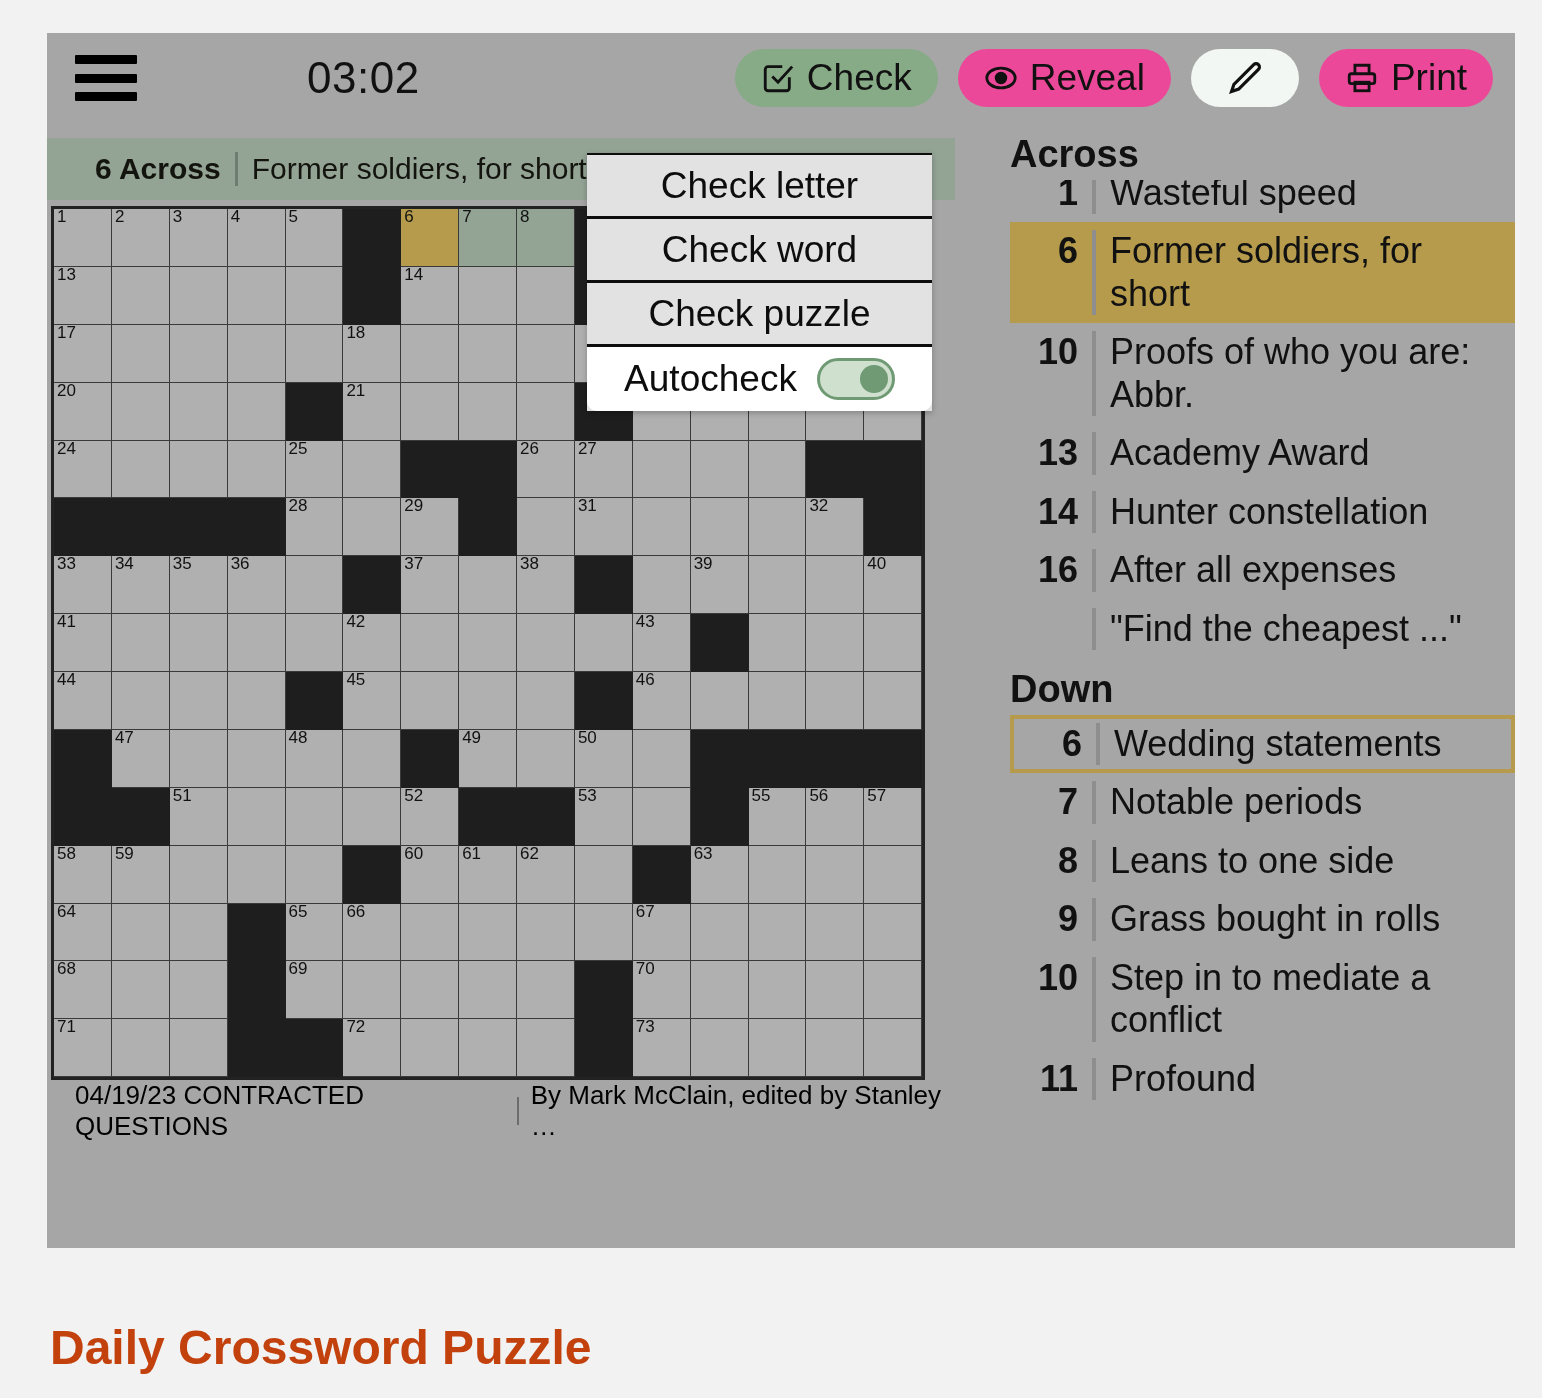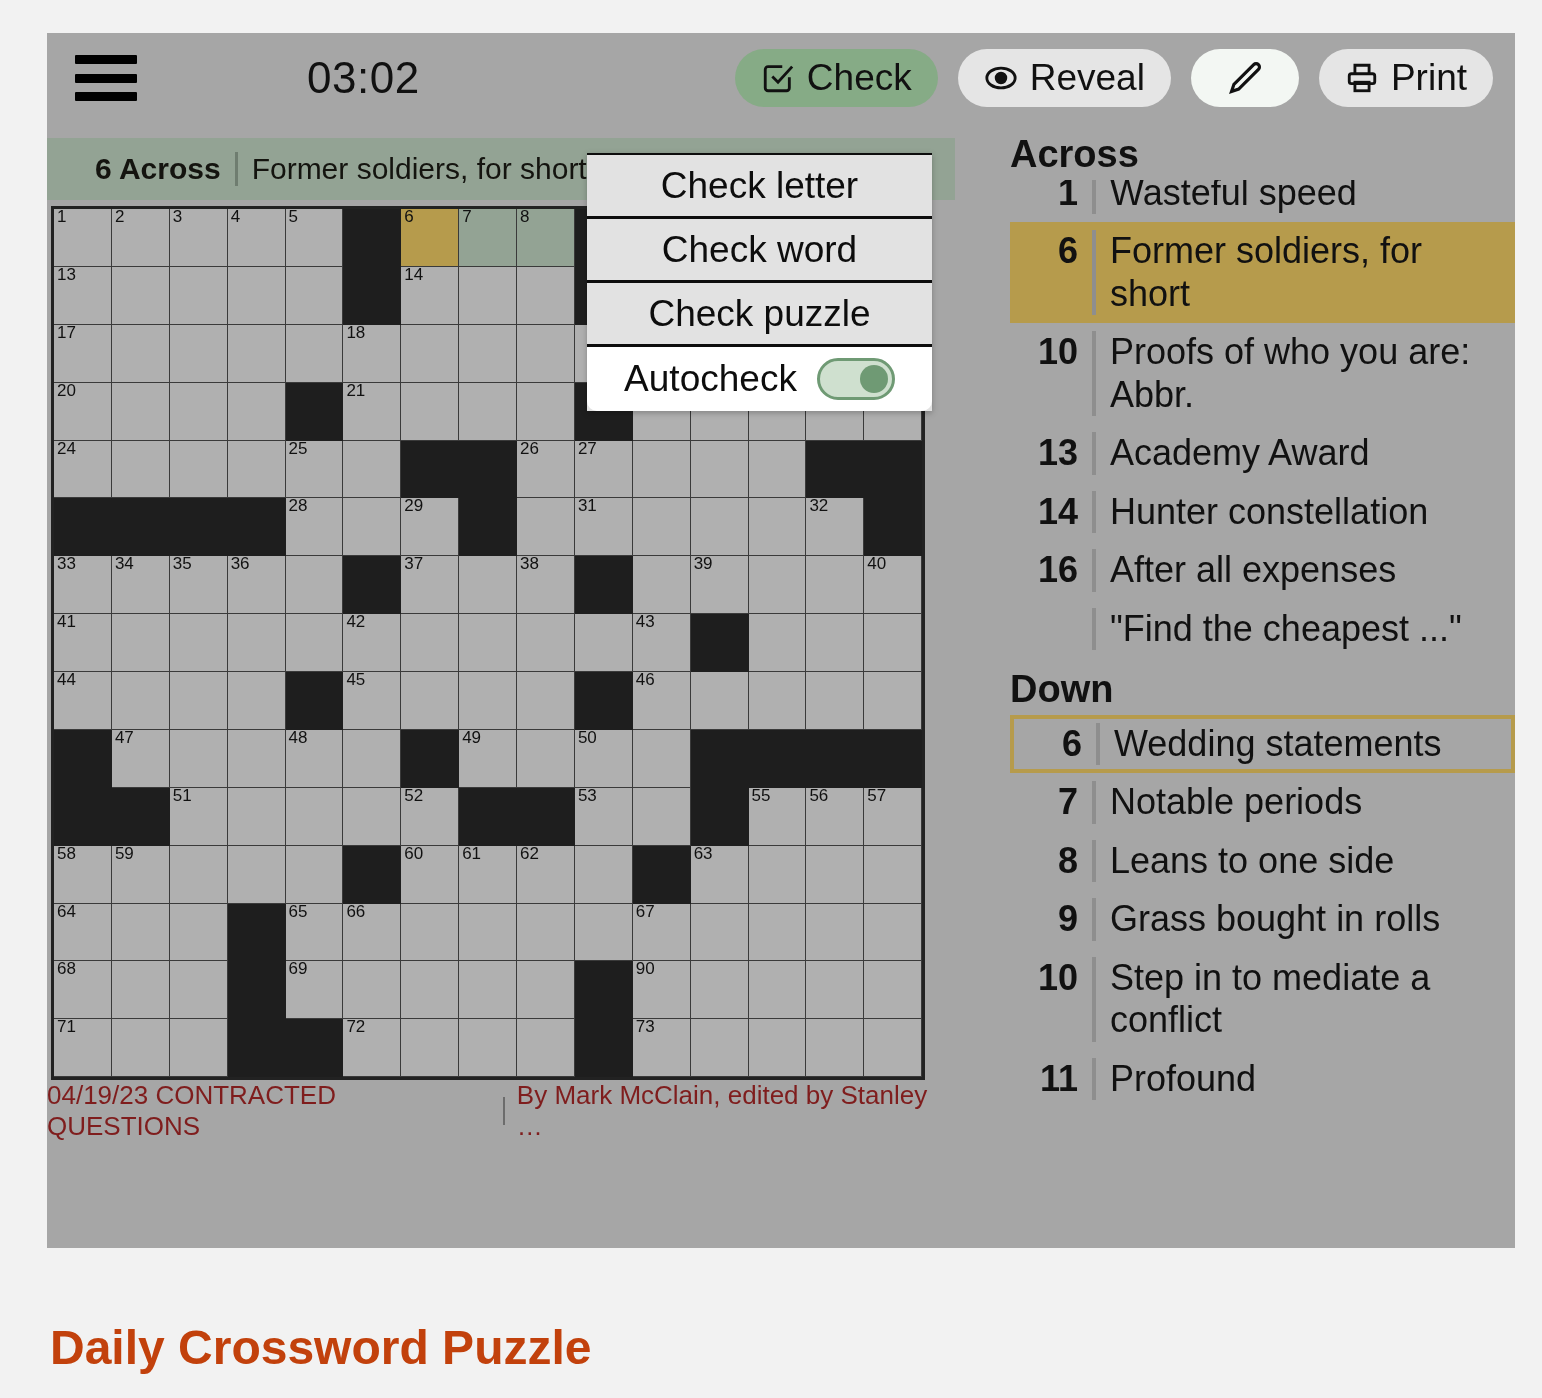--- a/index.html
+++ b/index.html
@@ -38,21 +38,21 @@
   }
 
   .tb-right {
     margin-left: auto; margin-right: 22px;
     display: flex; align-items: center; gap: 20px;
   }
   .pill {
     display: flex; align-items: center; gap: 12px;
     height: 58px; padding: 0 26px;
     border-radius: 29px;
-    background: #e5e5e5;
+    background: #ec4899;
     font-size: 37px; color: #111;
     cursor: pointer; white-space: nowrap;
   }
   .pill.accent { background: #86ab86; }
   .pill.pen {
     background: #f3f7f3; width: 108px; padding: 0;
     justify-content: center;
   }
   .pill svg { display: block; }
 
@@ -98,22 +98,23 @@
   .cell.hl-word { background: #93a394; }
   .cell.hl-active { background: #b69b4c; }
   .cell .num {
     position: absolute; left: 3px; top: -2px;
     font-size: 17px; line-height: 1.15; color: #111;
     font-family: "Liberation Sans", sans-serif;
   }
 
   .byline {
     height: 54px; display: flex; align-items: center; justify-content: center;
-    font-size: 26px; color: #7f1d1d;
+    font-size: 26px; color: #000000;
     margin-top: 4px;
+    margin-left: 28px;
   }
   .byline .by-sep {
     display: inline-block; width: 2px; height: 28px;
     background: #6c6c6c; margin: 0 12px;
   }
 
   
   .clue-col {
     flex: 1; background: #a6a6a6;
     display: flex; flex-direction: column;
@@ -585,21 +586,21 @@
               <div class="cell block"></div>
               <div class="cell">
                 <span class="num">69</span>
               </div>
               <div class="cell"></div>
               <div class="cell"></div>
               <div class="cell"></div>
               <div class="cell"></div>
               <div class="cell block"></div>
               <div class="cell">
-                <span class="num">90</span>
+                <span class="num">70</span>
               </div>
               <div class="cell"></div>
               <div class="cell"></div>
               <div class="cell"></div>
               <div class="cell"></div>
               <div class="cell">
                 <span class="num">71</span>
               </div>
               <div class="cell"></div>
               <div class="cell"></div>

